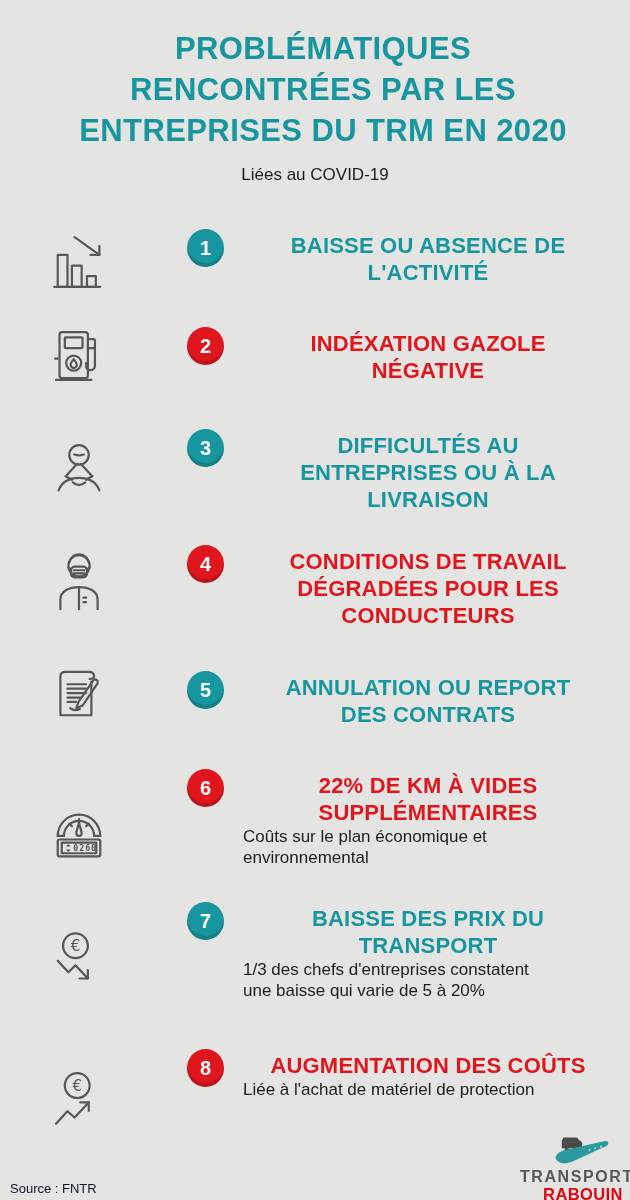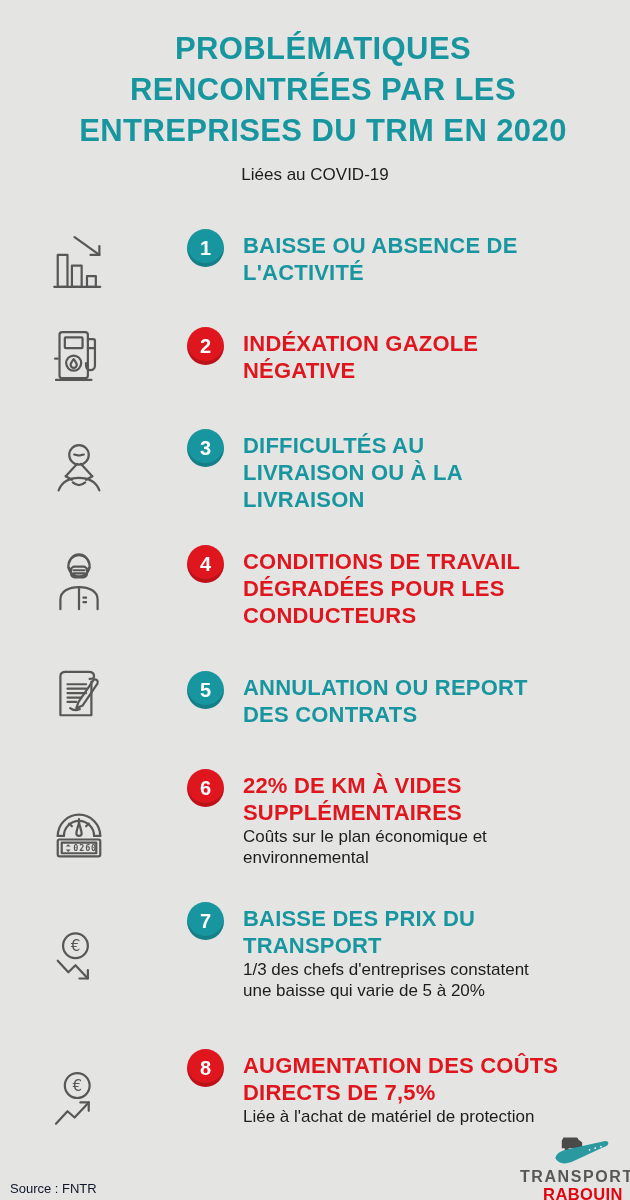--- a/index.html
+++ b/index.html
@@ -32,21 +32,21 @@
     width:37px;height:38px;border-radius:50%;
     display:flex;align-items:center;justify-content:center;
     color:#ffffff;font-size:20px;font-weight:700;
     box-shadow:inset 0 -4px 0 rgba(0,0,0,.15);
   }
   .badge-teal{background:#18969f;}
   .badge-red{background:#e0161f;}
   .text-block{position:absolute;left:243px;top:0;width:370px;}
   .heading-line{
     font-size:22px;font-weight:700;line-height:27px;
-    letter-spacing:.2px;white-space:nowrap;
+    letter-spacing:.2px;white-space:nowrap;text-align:center;
   }
   .teal{color:#18969f;}
   .red{color:#e0161f;}
   .note{margin-top:0;}
   .note-line{font-size:17px;line-height:21px;color:#1d1d1b;white-space:nowrap;}
 
   
   .source{position:absolute;left:10px;top:1181px;font-size:13px;color:#0f172a;}
   .logo{
     position:absolute;right:6px;top:1132px;width:82px;
@@ -127,21 +127,21 @@
     <path d="M33 28 L20 42 M37 28 L50 42"></path>
     <path d="M20 42 l7 4 M50 42 l-7 4"></path>
     <path d="M12 58 c4 -10 12 -14 23 -14 c11 0 19 4 23 14"></path>
     <path d="M28 49 q7 6 14 0"></path>
   </svg>
         </div>
     <div class="badge badge-teal">3</div>
     <div class="text-block">
       <div class="title-lines teal">
             <div class="heading-line">DIFFICULTÉS AU</div>
-            <div class="heading-line">LIVRAISON OU À LA</div>
+            <div class="heading-line">ENTREPRISES OU À LA</div>
             <div class="heading-line">LIVRAISON</div>
           </div>
 
     </div>
   </div>
       <div class="row" style="top: 548px;">
     <div class="icon-slot" style="top: -4px;">
           <svg width="62" height="72" viewBox="0 0 70 74" fill="none" stroke="#575757" stroke-width="2.5" stroke-linecap="round" stroke-linejoin="round" xmlns="http://www.w3.org/2000/svg">
     <circle cx="35" cy="21" r="12"></circle>
     <path d="M24 17 q3 -9 11 -9 q8 0 11 9"></path>
@@ -235,21 +235,20 @@
     <circle cx="33" cy="21" r="14"></circle>
     <text class="icon-text" x="33" y="27.5" text-anchor="middle" font-size="17" fill="#575757" stroke="none" font-family="&quot;DejaVu Sans&quot;, sans-serif">€</text>
     <path d="M9 64 L22 50 L30 57 L46 40"></path>
     <path d="M46 40 H36.5 M46 40 V49.5"></path>
   </svg>
         </div>
     <div class="badge badge-red">8</div>
     <div class="text-block">
       <div class="title-lines red">
             <div class="heading-line">AUGMENTATION DES COÛTS</div>
-            <div class="heading-line">DIRECTS DE 7,5%</div>
           </div>
       <div class="note">
             <div class="note-line">Liée à l'achat de matériel de protection</div>
           </div>
     </div>
   </div>
     </div>
 
   <div class="source">Source : FNTR</div>
 

